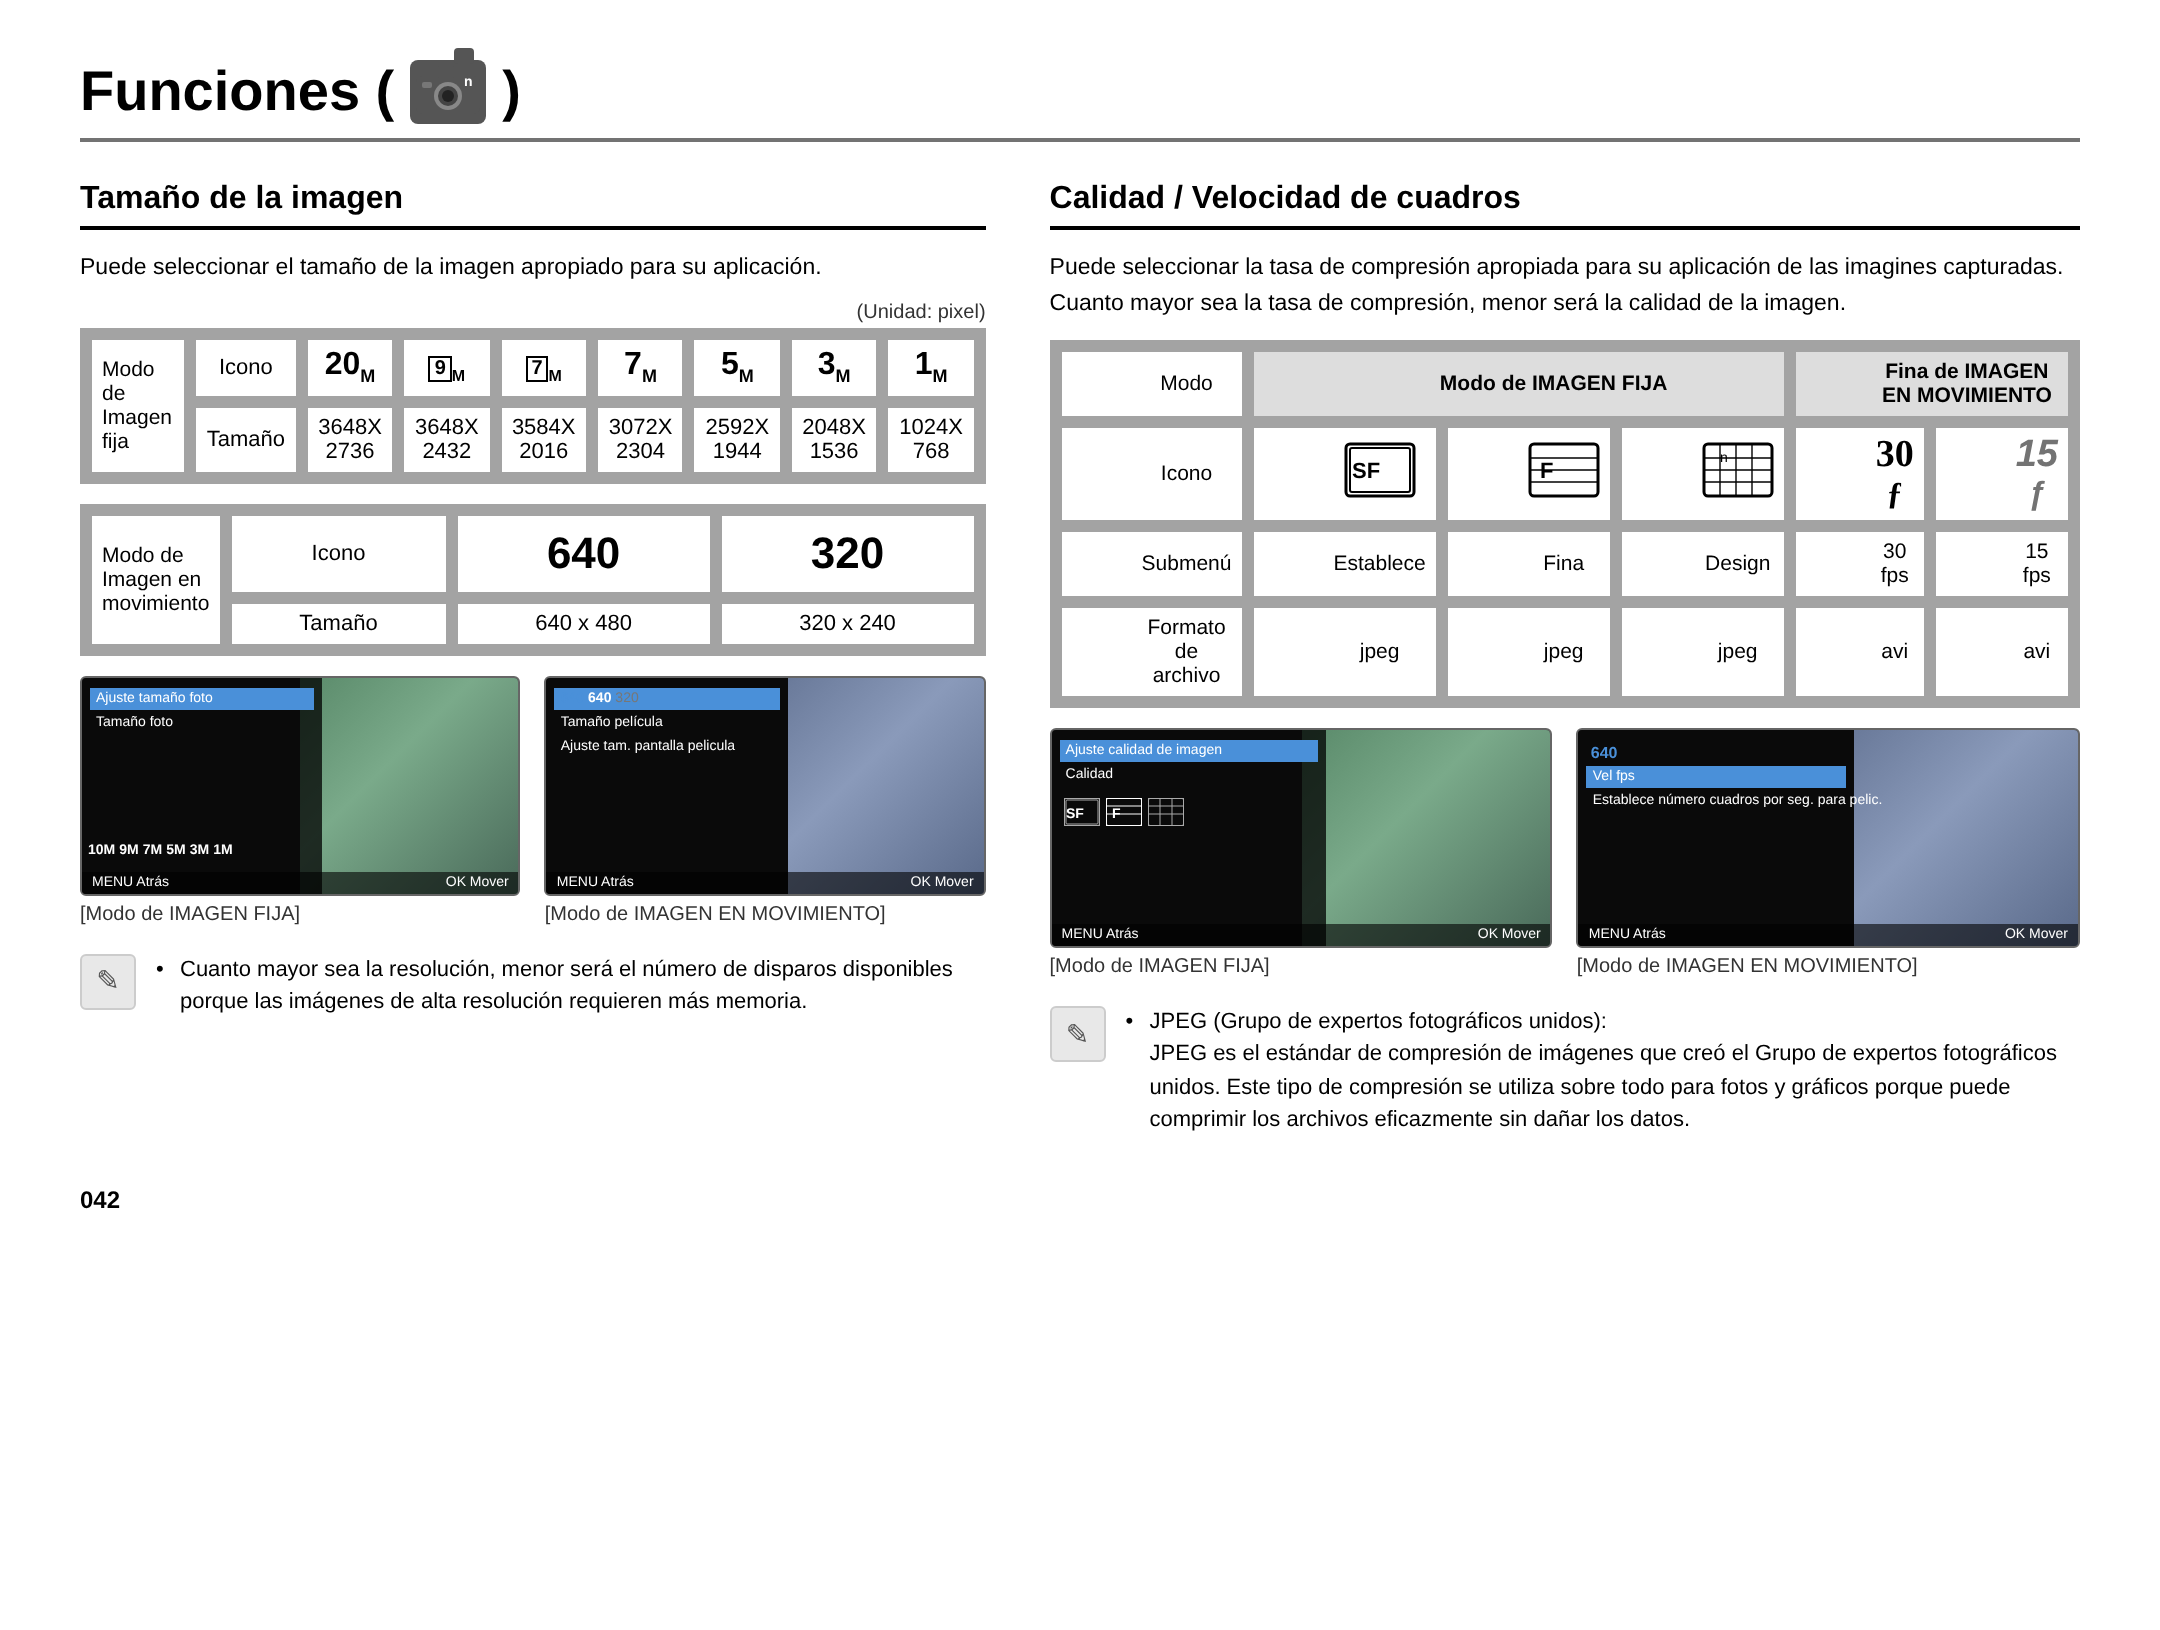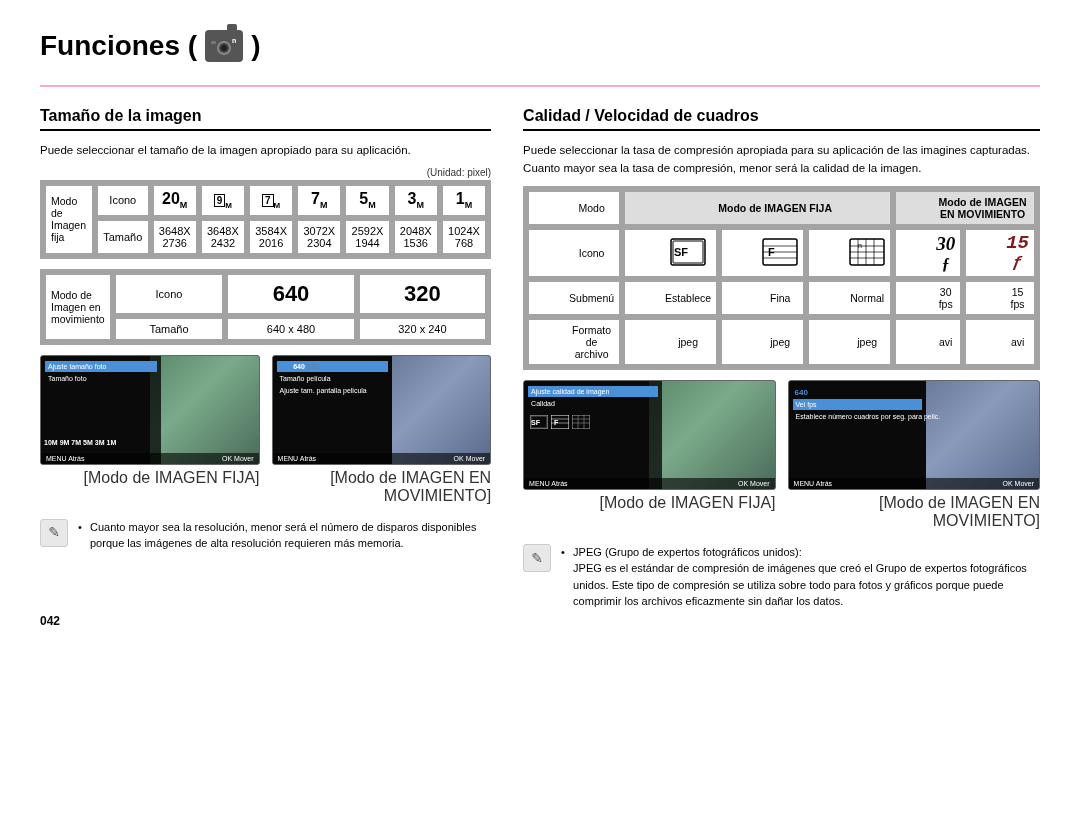--- a/index.html
+++ b/index.html
@@ -14,22 +14,22 @@
     }
 
     
     .page-title {
       font-size: 28px;
       font-weight: bold;
       margin-bottom: 20px;
       display: flex;
       align-items: center;
       gap: 8px;
-      border-bottom: 2px solid #f9a8d4;
-      padding-bottom: 23px;
+      border-bottom: 2px solid #737373;
+      padding-bottom: 7px;
     }
     .title-icon {
       display: inline-flex;
       align-items: center;
       justify-content: center;
       width: 38px;
       height: 32px;
       background: #555;
       border-radius: 4px;
       color: #fff;
@@ -184,22 +184,22 @@
     .cam-photo-bg2 {
       position: absolute;
       right: 0;
       top: 0;
       width: 45%;
       height: 100%;
       background: linear-gradient(135deg, #6a7a9a 0%, #8a9aba 40%, #5a6a8a 100%);
     }
 
     .screenshot-label {
-      font-size: 16px;
-      text-align: right;
+      font-size: 10px;
+      text-align: left;
       color: #333;
       margin-top: 2px;
     }
 
     
     .note-block {
       display: flex;
       align-items: flex-start;
       gap: 10px;
       margin-top: 8px;
@@ -233,20 +233,21 @@
     .bullet-list li::before {
       content: '•';
       position: absolute;
       left: 0;
     }
 
     
     .page-number {
       font-size: 12px;
       font-weight: bold;
+      margin-top: 20px;
     }
 
     
     .right-table td {
       font-size: 10.5px;
       padding-left: 40px;
     }
     .mode-header {
       background: #ddd;
       font-weight: bold;
@@ -379,21 +380,21 @@
 
   <div class="col-right">
     <div class="section-title">Calidad / Velocidad de cuadros</div>
     <p class="desc-text">Puede seleccionar la tasa de compresión apropiada para su aplicación de las imagines capturadas. Cuanto mayor sea la tasa de compresión, menor será la calidad de la imagen.</p>
 
     <table class="right-table">
       <thead>
         <tr>
           <td rowspan="2" style="width:60px;">Modo</td>
           <td colspan="3" class="mode-header">Modo de IMAGEN FIJA</td>
-          <td colspan="2" class="mode-header">Modo de IMAGEN EN MOVIMIENTO</td>
+          <td colspan="2" class="mode-header">Fina de IMAGEN EN MOVIMIENTO</td>
         </tr>
       </thead>
       <tbody>
         <tr>
           <td>Icono</td>
           <td>
             <svg width="36" height="28" viewBox="0 0 36 28">
               <rect x="1" y="1" width="34" height="26" rx="2" ry="2" fill="none" stroke="#000" stroke-width="1.5"></rect>
               <rect x="3" y="3" width="30" height="22" rx="1" ry="1" fill="none" stroke="#000" stroke-width="1"></rect>
               <text x="4" y="18" font-size="11" font-weight="bold" font-family="Arial Black, Arial" fill="#000">SF</text>
@@ -414,31 +415,31 @@
               <line x1="1" y1="8" x2="35" y2="8" stroke="#000" stroke-width="0.7"></line>
               <line x1="1" y1="14" x2="35" y2="14" stroke="#000" stroke-width="0.7"></line>
               <line x1="1" y1="20" x2="35" y2="20" stroke="#000" stroke-width="0.7"></line>
               <line x1="9" y1="1" x2="9" y2="27" stroke="#000" stroke-width="0.7"></line>
               <line x1="17" y1="1" x2="17" y2="27" stroke="#000" stroke-width="0.7"></line>
               <line x1="25" y1="1" x2="25" y2="27" stroke="#000" stroke-width="0.7"></line>
               <text x="9" y="10" font-size="7" font-family="Arial" fill="#000">n</text>
             </svg>
           </td>
           <td>
-            <div style="font-size:19px;font-weight:900;font-family:'Times New Roman',serif;font-style:italic;color:#000;line-height:1;">30<br><span style="font-size:16px;">ƒ</span></div>
+            <div style="font-size:19px;font-weight:900;font-family:'Times New Roman',serif;color:#000;line-height:1;">30<br><span style="font-size:16px;">ƒ</span></div>
           </td>
           <td>
-            <div style="font-size:19px;font-weight:900;font-family:Liberation Mono, monospace;font-style:italic;color:#7f1d1d;line-height:1;">15<br><span style="font-size:16px;">ƒ</span></div>
+            <div style="font-size:19px;font-weight:900;font-family:Liberation Sans, sans-serif;font-style:italic;color:#737373;line-height:1;">15<br><span style="font-size:16px;">ƒ</span></div>
           </td>
         </tr>
         <tr>
           <td>Submenú</td>
           <td>Establece</td>
           <td>Fina</td>
-          <td>Normal</td>
+          <td>Design</td>
           <td>30 fps</td>
           <td>15 fps</td>
         </tr>
         <tr>
           <td>Formato de<br>archivo</td>
           <td>jpeg</td>
           <td>jpeg</td>
           <td>jpeg</td>
           <td>avi</td>
           <td>avi</td>

